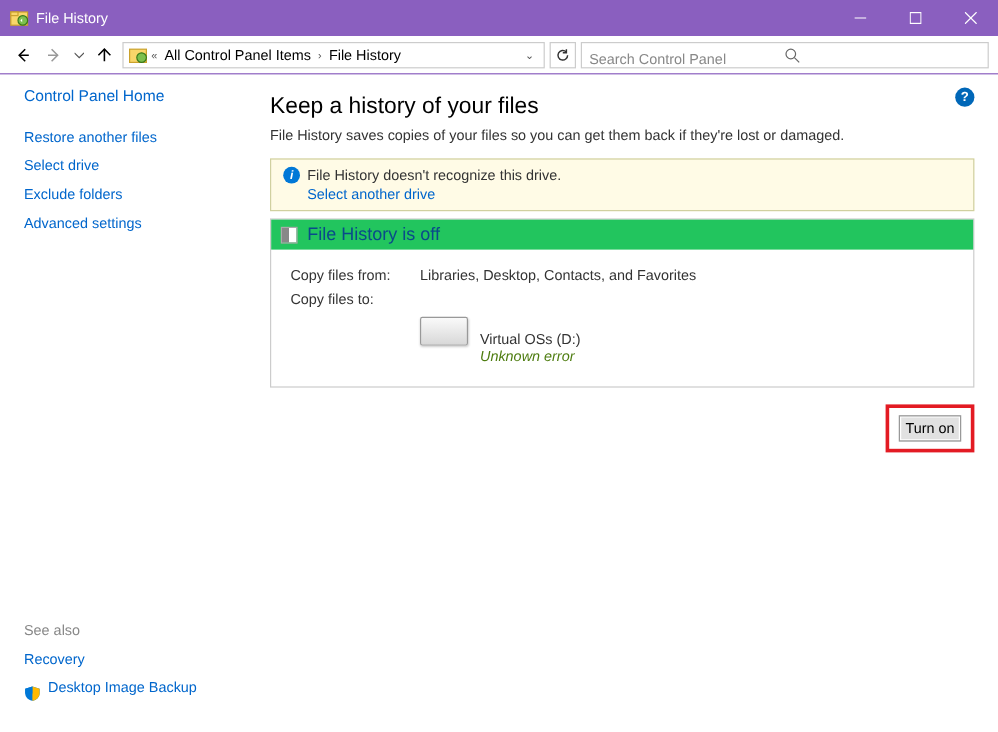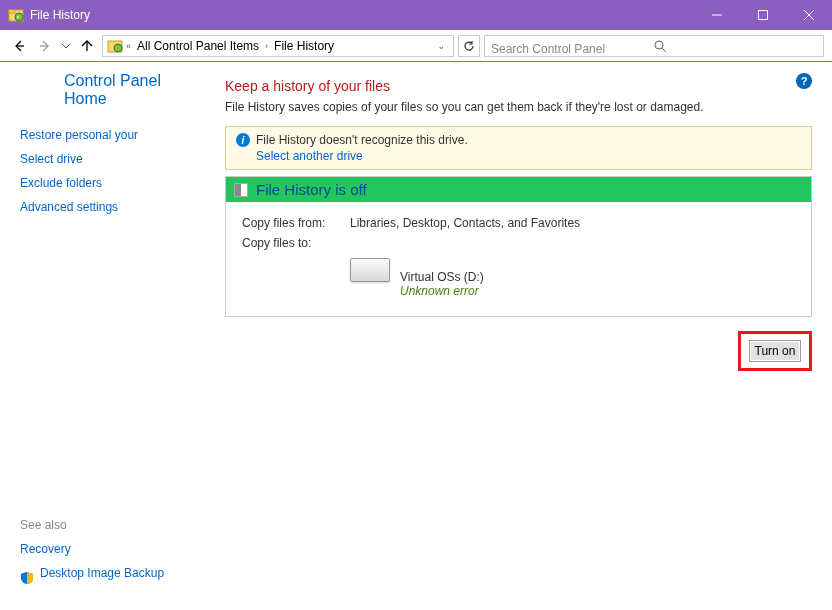--- a/index.html
+++ b/index.html
@@ -15,27 +15,27 @@
 .addrbar .crumb { padding: 0 3px; white-space:nowrap;}
 .addrbar .sep { font-size:9px; color:#555; padding:0 1px;}
 .addrbar .chev { margin-left:auto; font-size:9px; color:#555; padding:0 4px;}
 .refresh-btn { width:22px; height:22px; border:1px solid #ccc; display:flex; align-items:center; justify-content:center; font-size:12px;}
 .searchbar { width:340px; height:22px; border:1px solid #ccc; display:flex; align-items:flex-end; padding:0 6px; font-size:12px; color:#888; }
 .searchbar span { flex:1; }
 .searchbar .mag { color:#666; font-size:12px;}
 .help-icon { position:absolute; top:73px; right:20px; width:16px; height:16px; border-radius:50%; background:#0067b8; color:#fff; font-size:11px; font-weight:bold; display:flex; align-items:center; justify-content:center;}
 .sidebar { position:absolute; top:72px; left:20px; width:180px; }
 .sidebar a { display:block; font-size:12px; color:#0066cc; text-decoration:none; margin-bottom:10px; }
-.sidebar .home { color:#0066cc; margin-bottom:20px; font-size:16px;margin-left:44px;}
+.sidebar .home { color:#0066cc; margin-bottom:20px; font-size:13px;}
 .seealso { position:absolute; bottom:20px; left:20px; width:180px; }
 .seealso .hdr { font-size:12px; color:#888; margin-bottom:10px;}
 .seealso a { display:block; font-size:12px; color:#0066cc; text-decoration:none; margin-bottom:10px; }
 .seealso .row { display:flex; align-items:center; gap:6px;}
 .main { position:absolute; top:78px; left:225px; right:20px; }
-.main h1 { font-size:14px; font-weight:400; color:#b91c1c; margin-bottom:6px; }
+.main h1 { font-size:19px; font-weight:400; color:#000000; margin-bottom:6px; }
 .main .desc { font-size:12px; color:#333; margin-bottom:12px;}
 .warnbox { border:1px solid #d0d0a0; background:#fffbe6; padding:6px 10px; font-size:12px; color:#333; }
 .warnbox .row1 { display:flex; align-items:center; gap:6px; }
 .warnbox .info-i { width:14px; height:14px; border-radius:50%; background:#0178d7; color:#fff; font-size:10px; font-weight:bold; display:flex; align-items:center; justify-content:center; font-style:italic;}
 .warnbox .link { color:#0066cc; margin-left:20px; margin-top:2px; display:inline-block; cursor:pointer;}
 .statusbox { border:1px solid #ccc; margin-top:6px; }
 .statusbox .header { background:#22c55e; padding:4px 8px; display:flex; align-items:center; gap:8px;}
 .statusbox .header .sq { width:14px; height:14px; background: linear-gradient(to right, #888 50%, #fff 50%); border:1px solid #aaa;}
 .statusbox .header .txt { font-size:15px; color:#0a4a8a;}
 .statusbox .body { padding:14px 16px 18px; font-size:12px; color:#333; }
@@ -130,21 +130,21 @@
           <circle cx="5" cy="5" r="4" fill="none" stroke="#666" stroke-width="1"></circle>
           <line x1="8" y1="8" x2="12" y2="12" stroke="#666" stroke-width="1"></line>
         </svg></span>
   </div>
 </div>
 
 <div class="help-icon">?</div>
 
 <div class="sidebar">
   <a href="#" class="home">Control Panel Home</a>
-  <a href="#">Restore personal your</a>
+  <a href="#">Restore another files</a>
   <a href="#">Select drive</a>
   <a href="#">Exclude folders</a>
   <a href="#">Advanced settings</a>
 </div>
 
 <div class="seealso">
   <div class="hdr">See also</div>
   <a href="#">Recovery</a>
   <div class="row">
     <svg class="shield-icon" viewBox="0 0 14 14">

